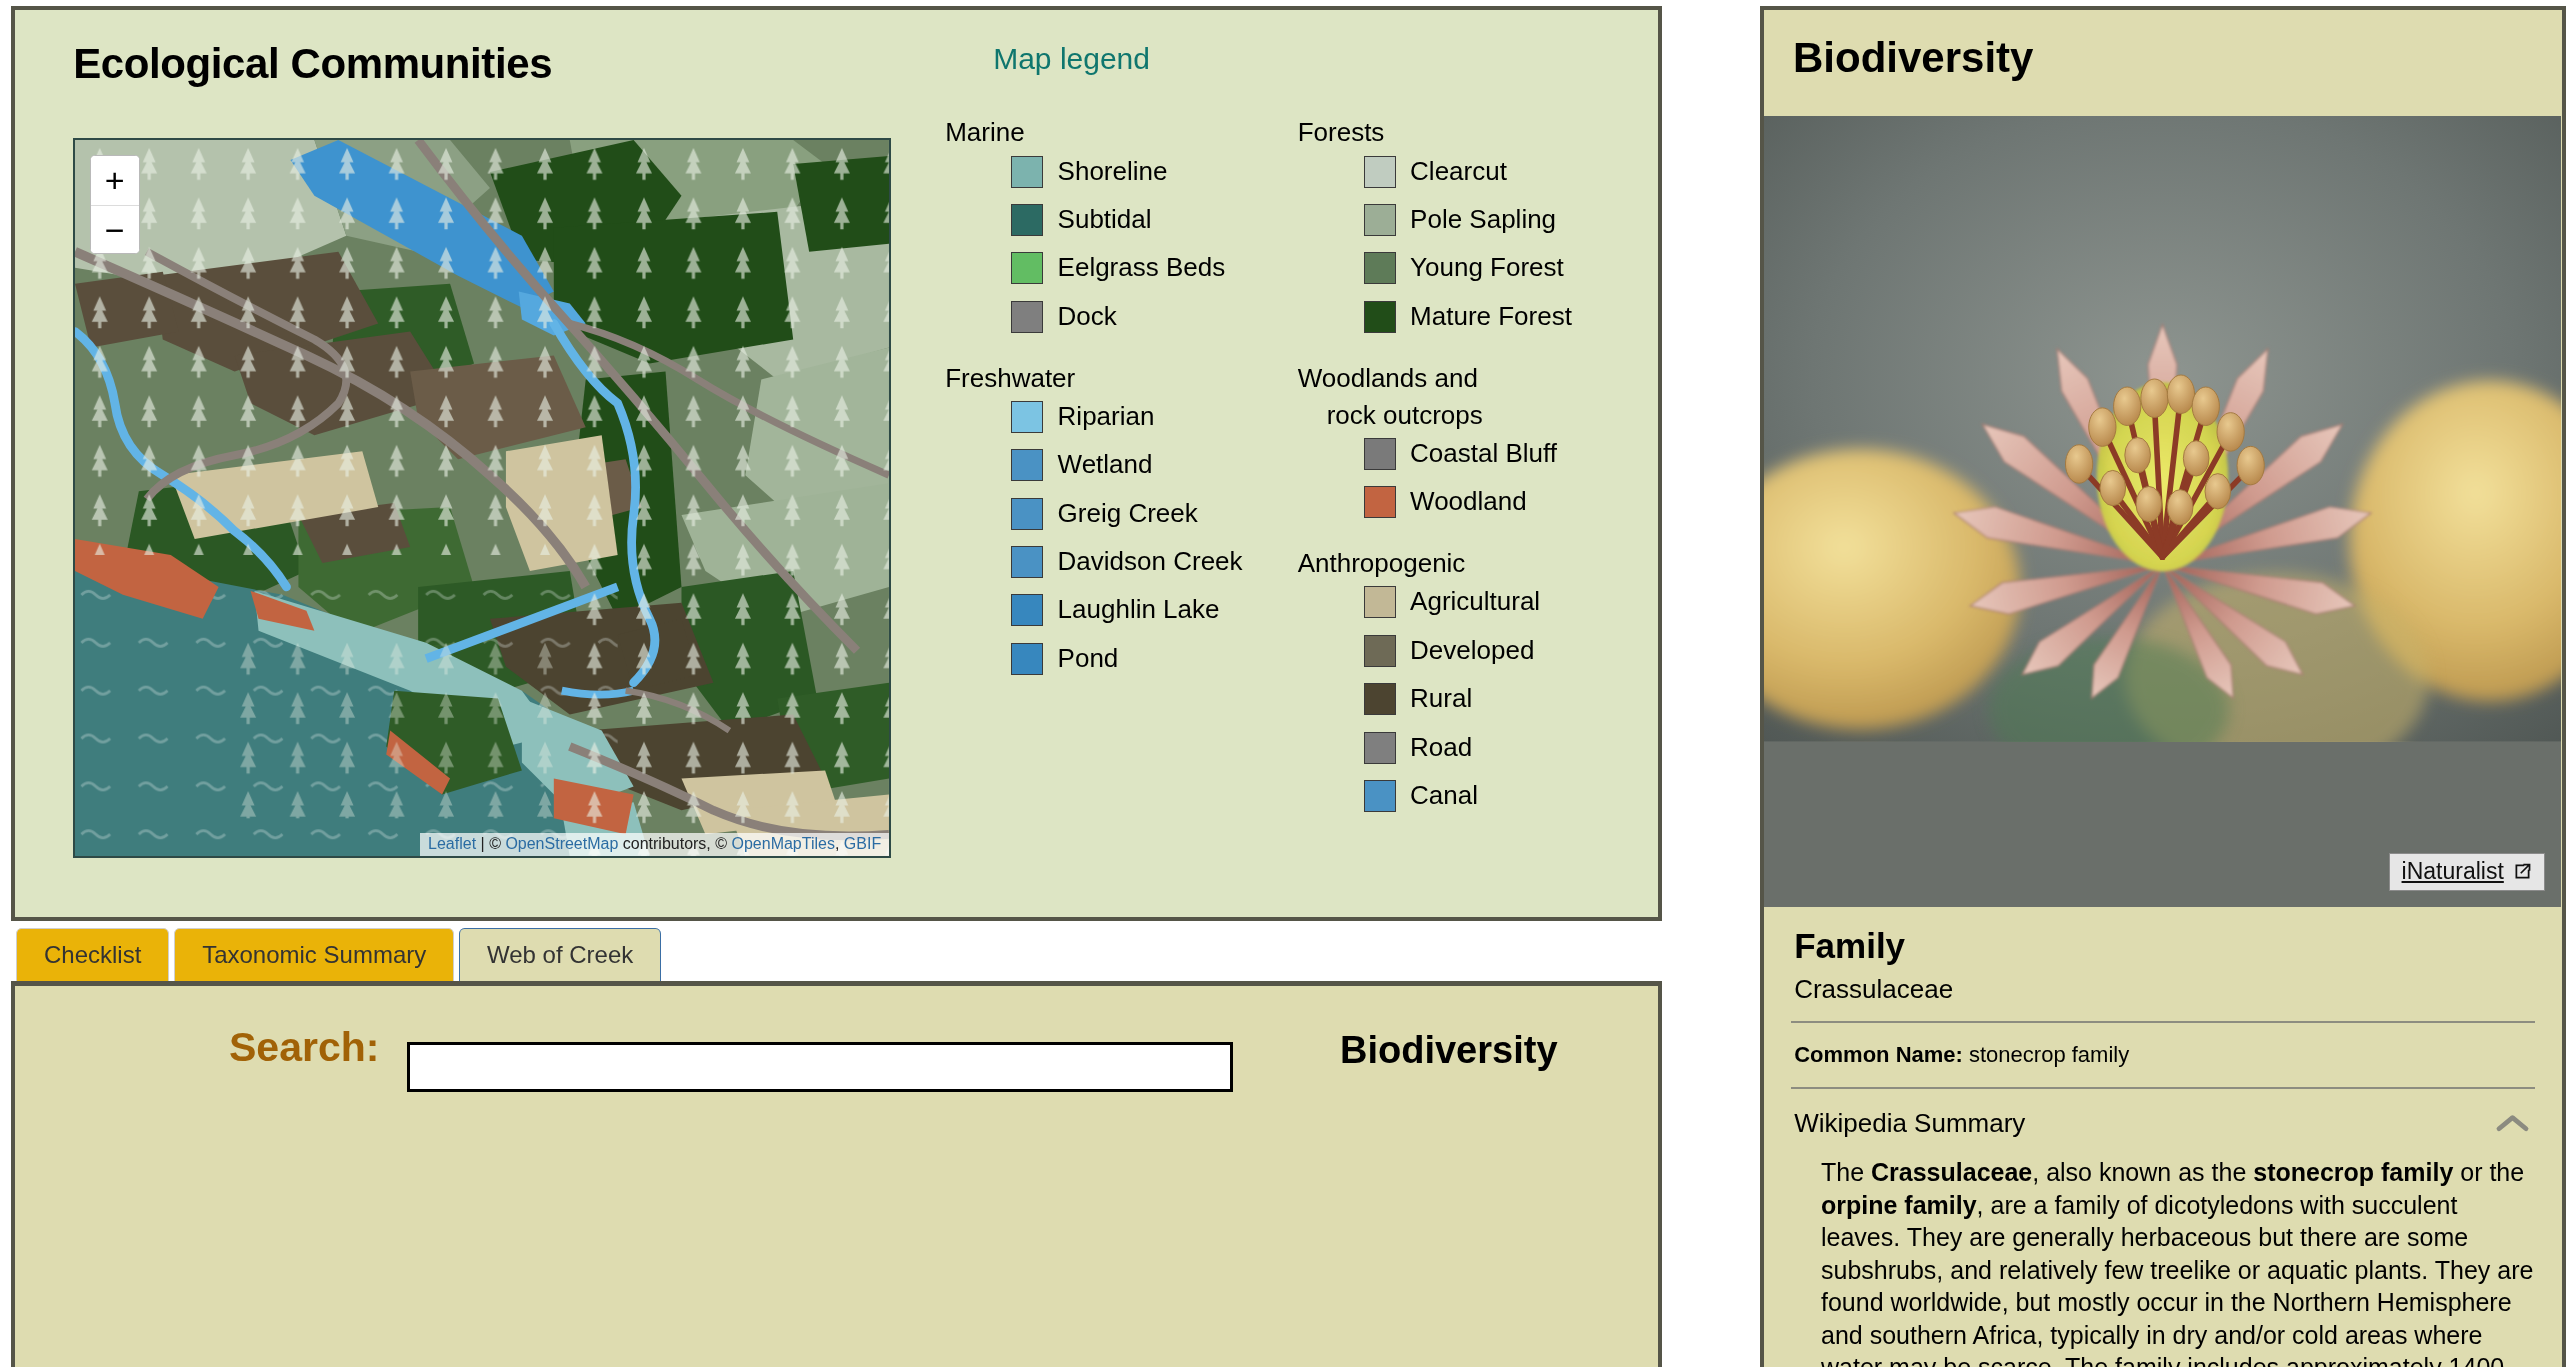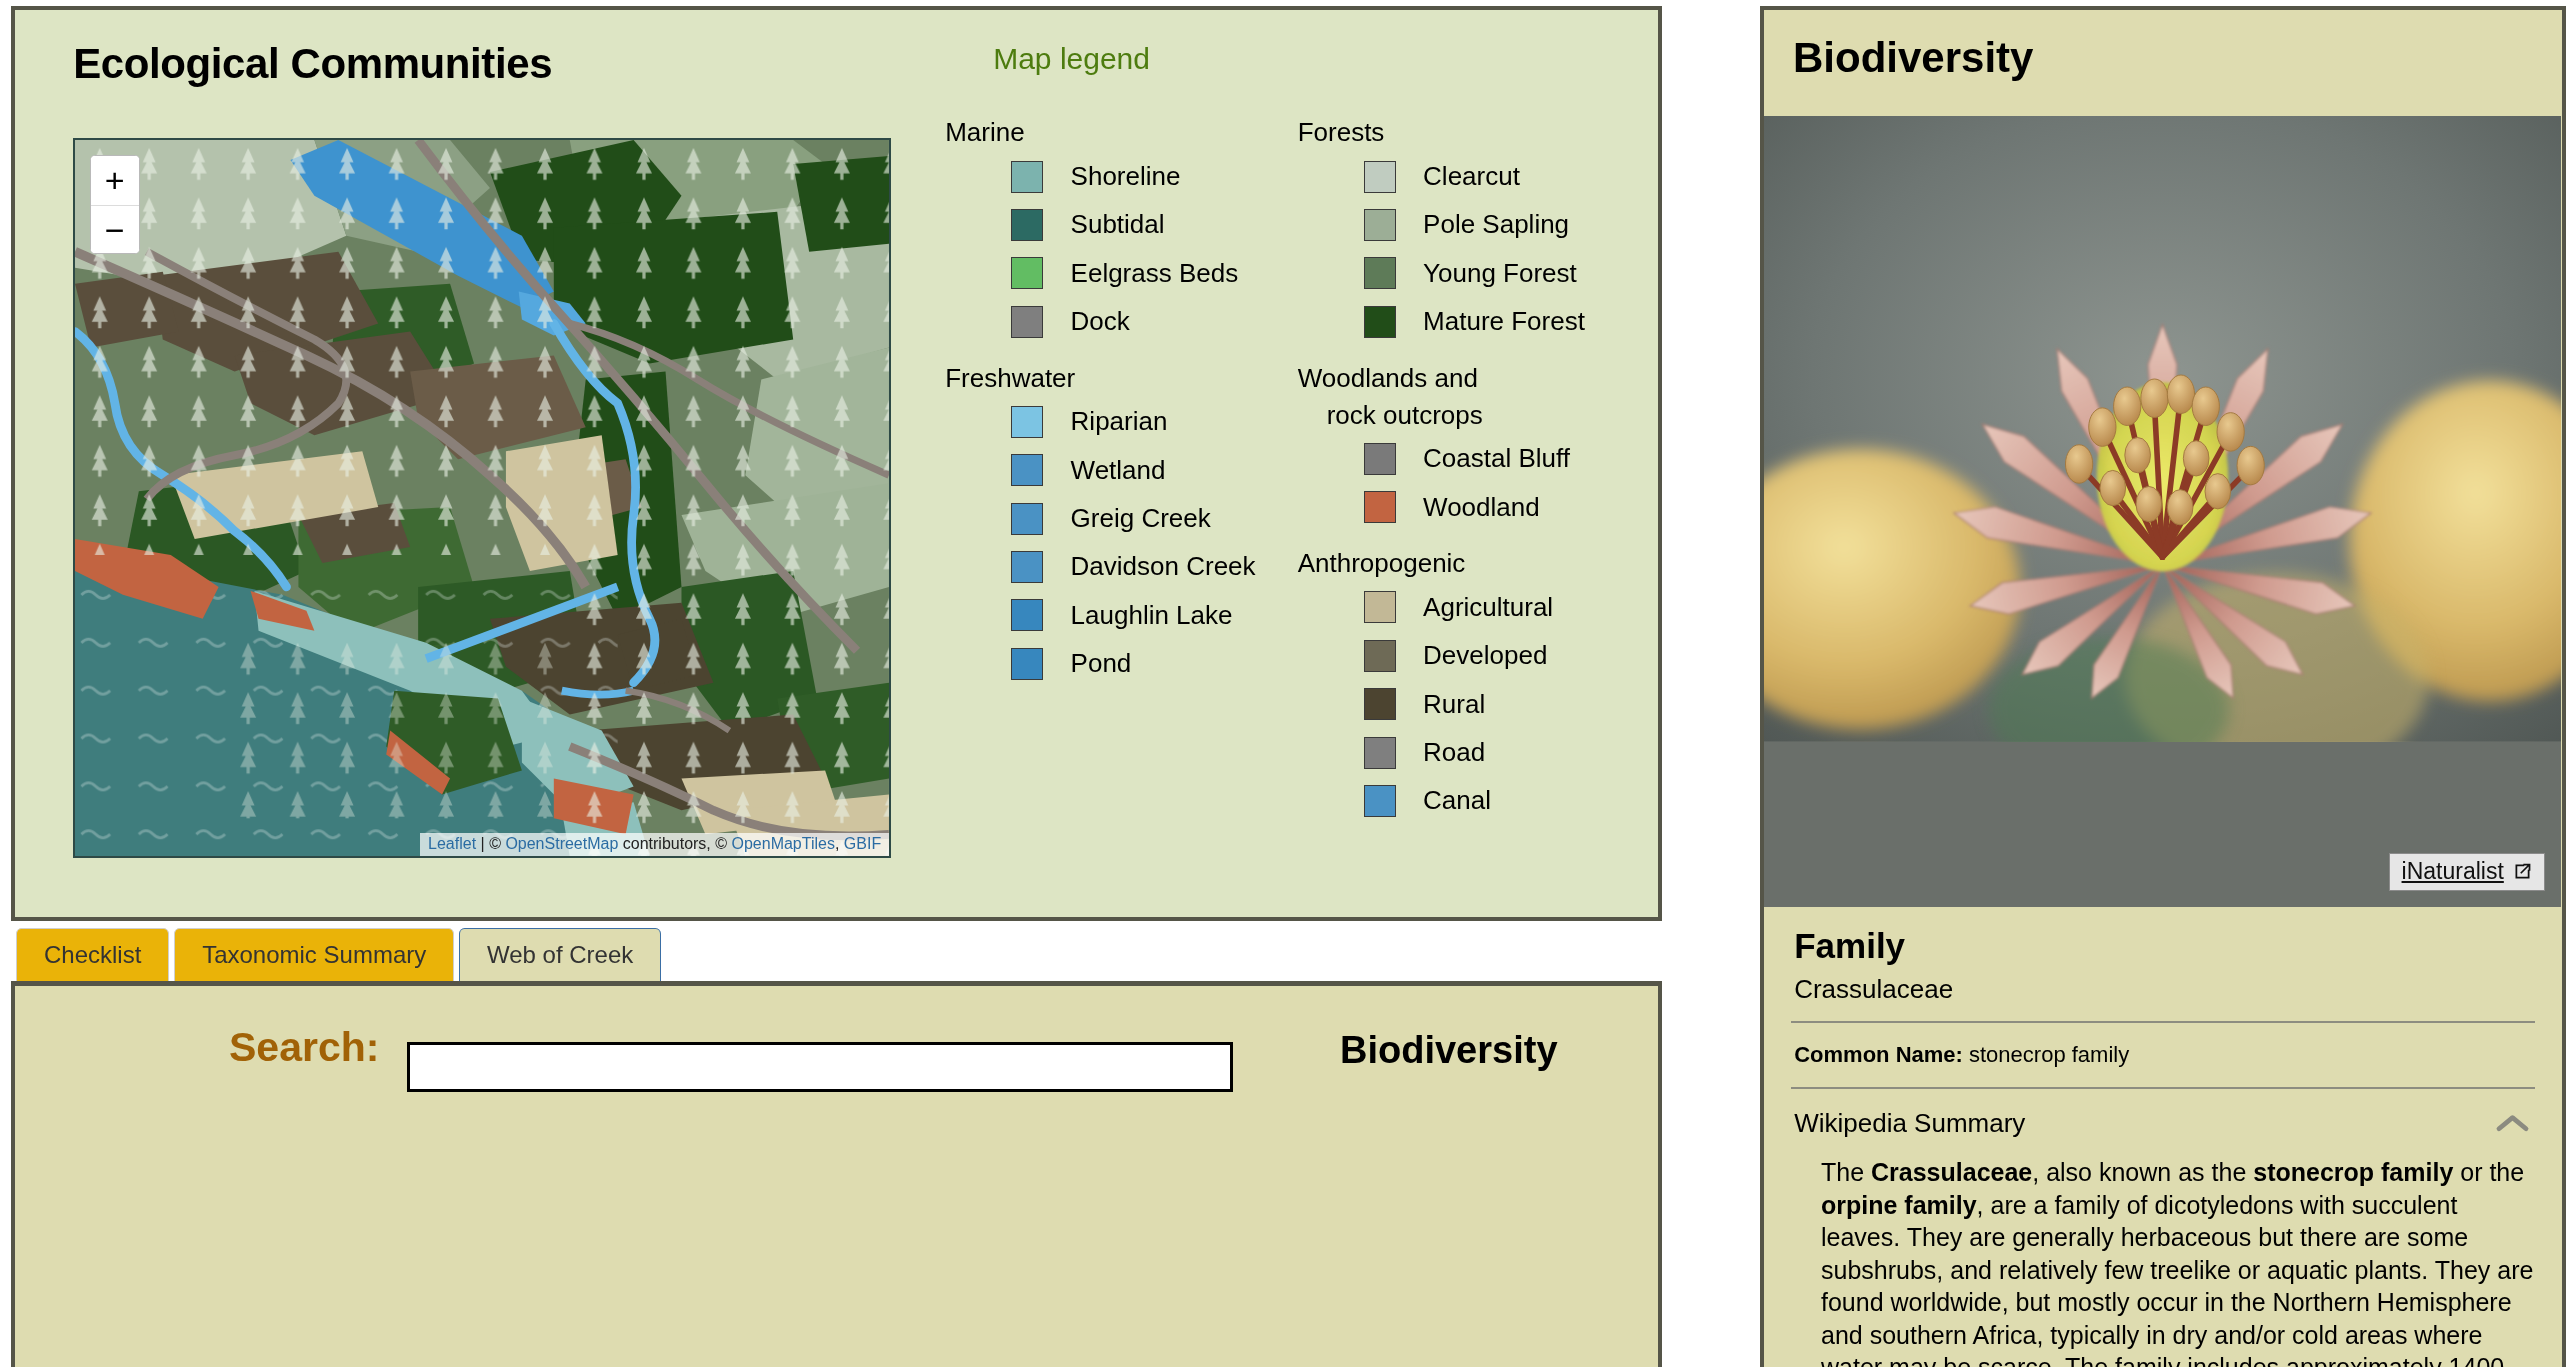--- a/index.html
+++ b/index.html
@@ -59,34 +59,34 @@
     background: rgba(255,255,255,0.72);
     padding: 2.4px 8px 3.2px 8px;
     font-size: 16px; color: #222;
     white-space: nowrap;
   }
   #map-attrib a { color: #2b6ca3; text-decoration: none; }
 
   
   #legend { position: absolute; left: 930px; top: 32px; width: 705px; }
   #legend-title {
-    font-size: 30px; color: #4d7c0f; text-align: left;
+    font-size: 30px; color: #0f766e; text-align: left;
     margin: 0 0 42px 48px;
   }
   .legend-cols { display: flex; gap: 0px; }
   .legend-col { width: 353px; }
   .legend-group { margin-bottom: 21px; }
   .legend-group-title {
     font-size: 26px; color: #000; margin-bottom: 8px;
     line-height: 1.12;
   }
   .legend-group-title.indent2 { padding-left: 29px; }
   .legend-item {
-    display: flex; align-items: center;
-    margin: 0 0 6.4px 66px; height: 42px; gap: 13px;
+    display: flex; 
+    margin: 0 0 6.4px 66px; height: 42px;
   }
   .swatch {
     width: 32px; height: 32px;
     border: 1.6px solid #3a3a3a;
     flex: 0 0 32px;
   }
   .legend-label { font-size: 26px; color: #000; margin-left: 14.4px; white-space: nowrap; }
 
   
   #tabs {

